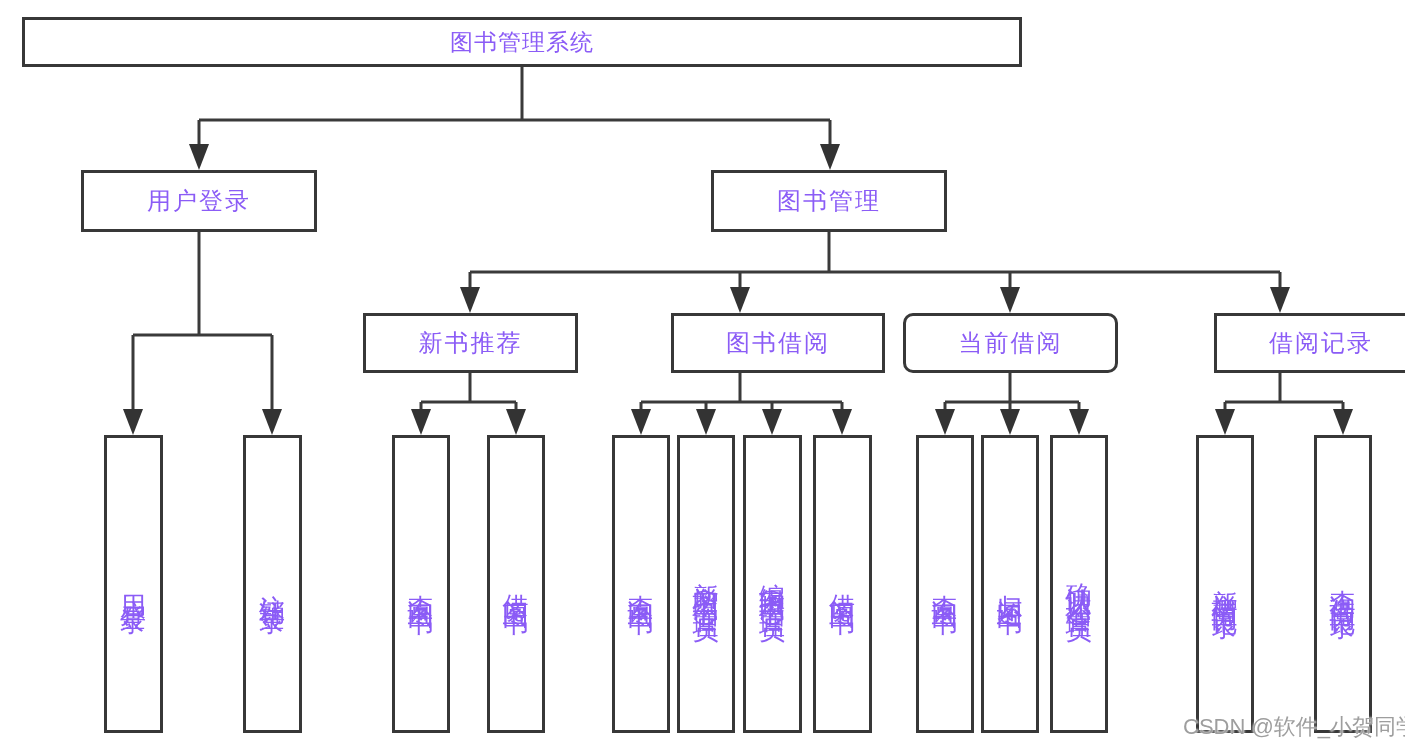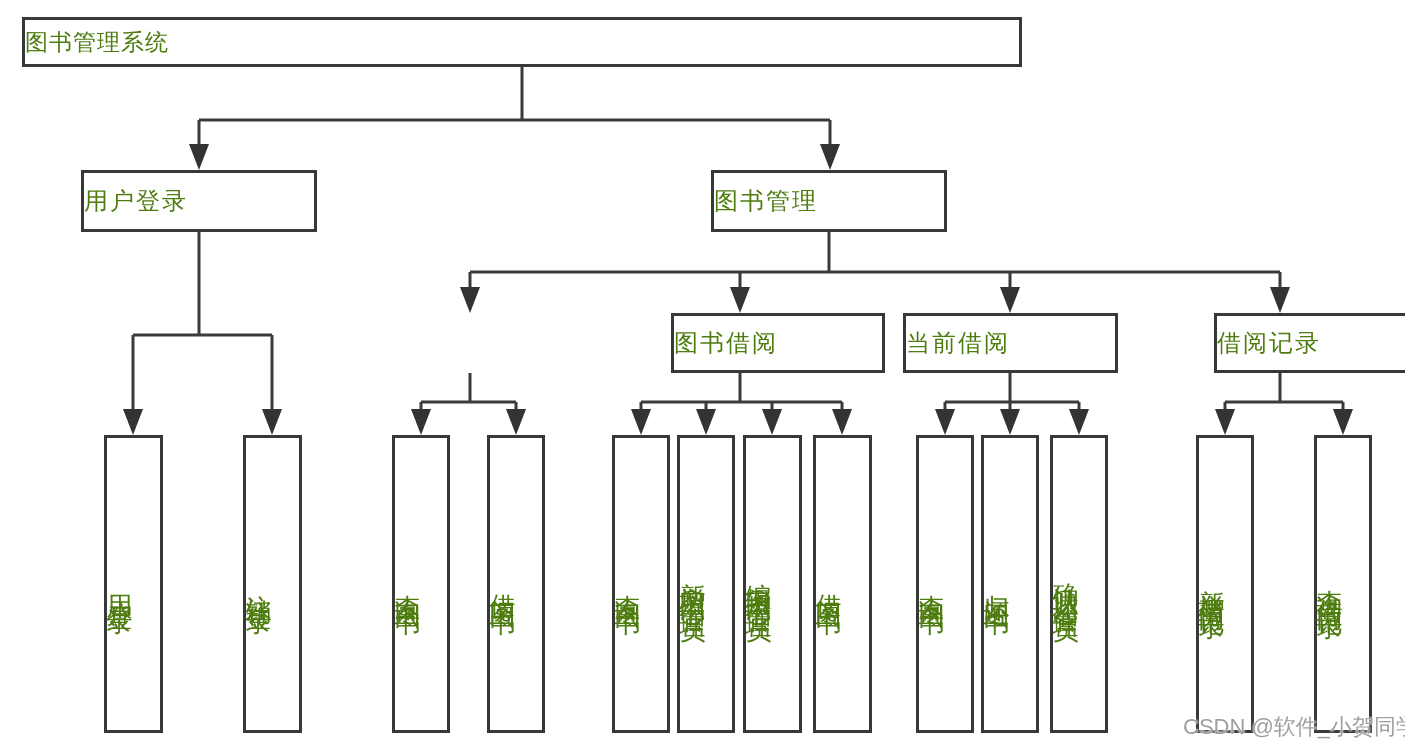--- a/index.html
+++ b/index.html
@@ -21,22 +21,22 @@
     width: 1405px; height: 747px;
     pointer-events: none;
   }
   .box {
     position: absolute;
     box-sizing: border-box;
     background: #ffffff;
     border: 3px solid #383838;
     display: flex;
     align-items: center;
-    justify-content: flex-start;
-    color: #4d7c0f;
+    justify-content: center;
+    color: #8b5cf6;
     z-index: 2;
   }
   .box.root span   { font-size: 23px; letter-spacing: 1px; }
   .box.branch span { font-size: 24px; letter-spacing: 2px; }
   .box.leaf span {
     writing-mode: vertical-rl;
     text-orientation: mixed;
     font-size: 26px;
     letter-spacing: 5px;
     line-height: 1;
@@ -102,24 +102,27 @@
     <span>图书管理系统</span>
   </div>
 
   <div class="box branch" style="left:81px; top:170px; width:236px; height:62px;">
     <span>用户登录</span>
   </div>
   <div class="box branch" style="left:711px; top:170px; width:236px; height:62px;">
     <span>图书管理</span>
   </div>
 
+  <div class="box branch" style="left:363px; top:313px; width:215px; height:60px;">
+    <span>新书推荐</span>
+  </div>
   <div class="box branch" style="left:671px; top:313px; width:214px; height:60px;">
     <span>图书借阅</span>
   </div>
-  <div class="box branch" style="left:903px; top:313px; width:215px; height:60px;">
+  <div class="box branch" style="left:903px; top:313px; width:215px; height:60px;border-radius:10px;">
     <span>当前借阅</span>
   </div>
   <div class="box branch" style="left:1173px; top:313px; width:214px; height:60px;margin-left:41px;">
     <span>借阅记录</span>
   </div>
 
   <div class="box leaf" style="left:104px; top:435px; width:59px; height:298px;">
     <span>用户登录</span>
   </div>
   <div class="box leaf" style="left:243px; top:435px; width:59px; height:298px;">

